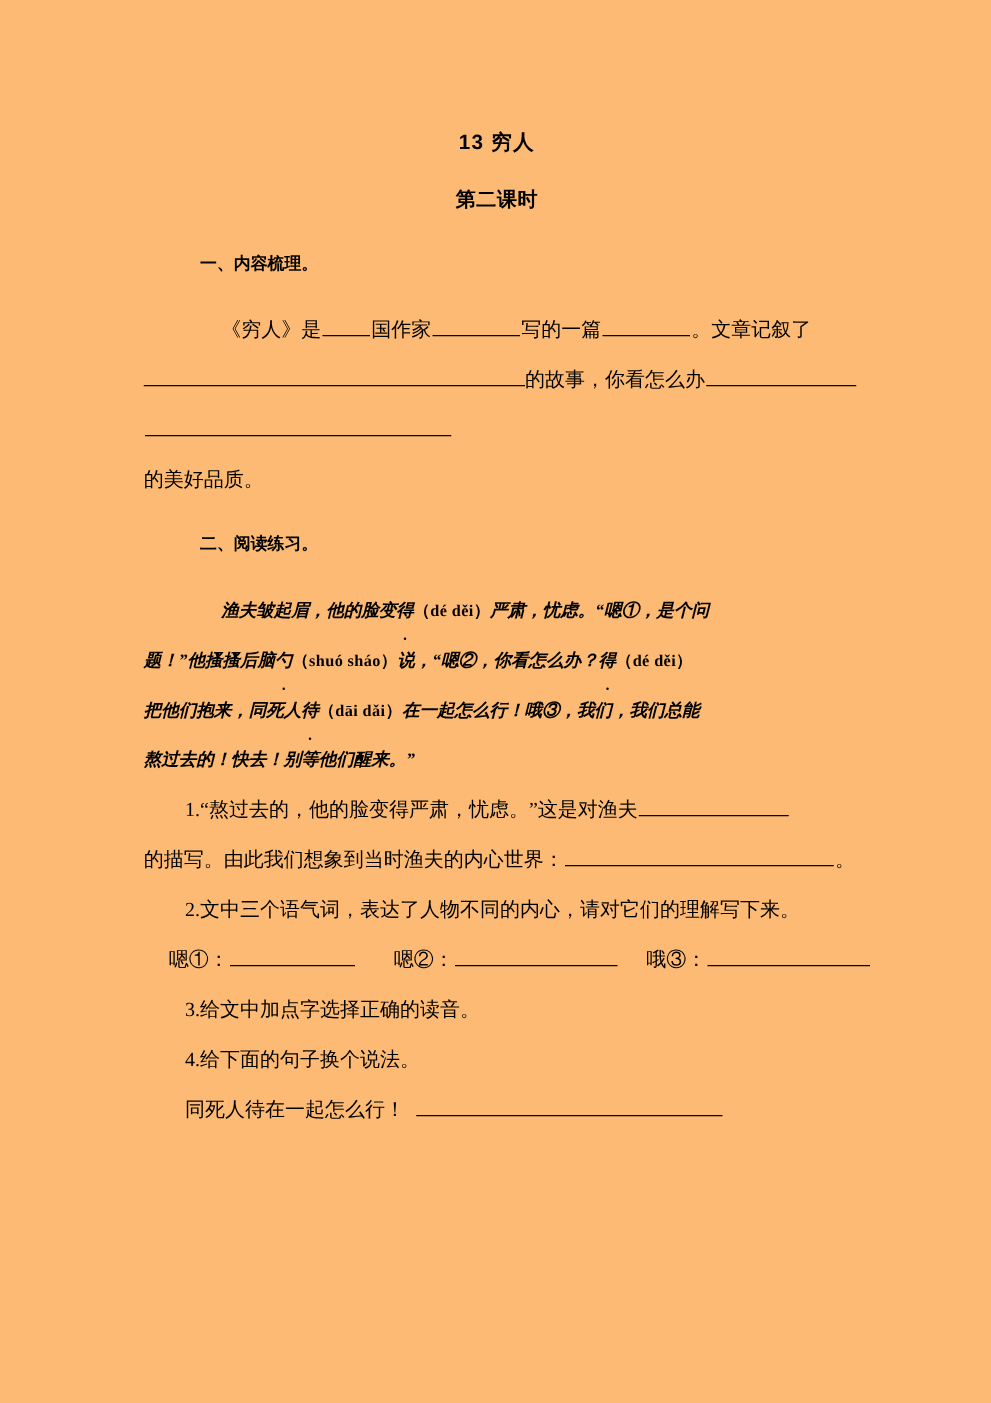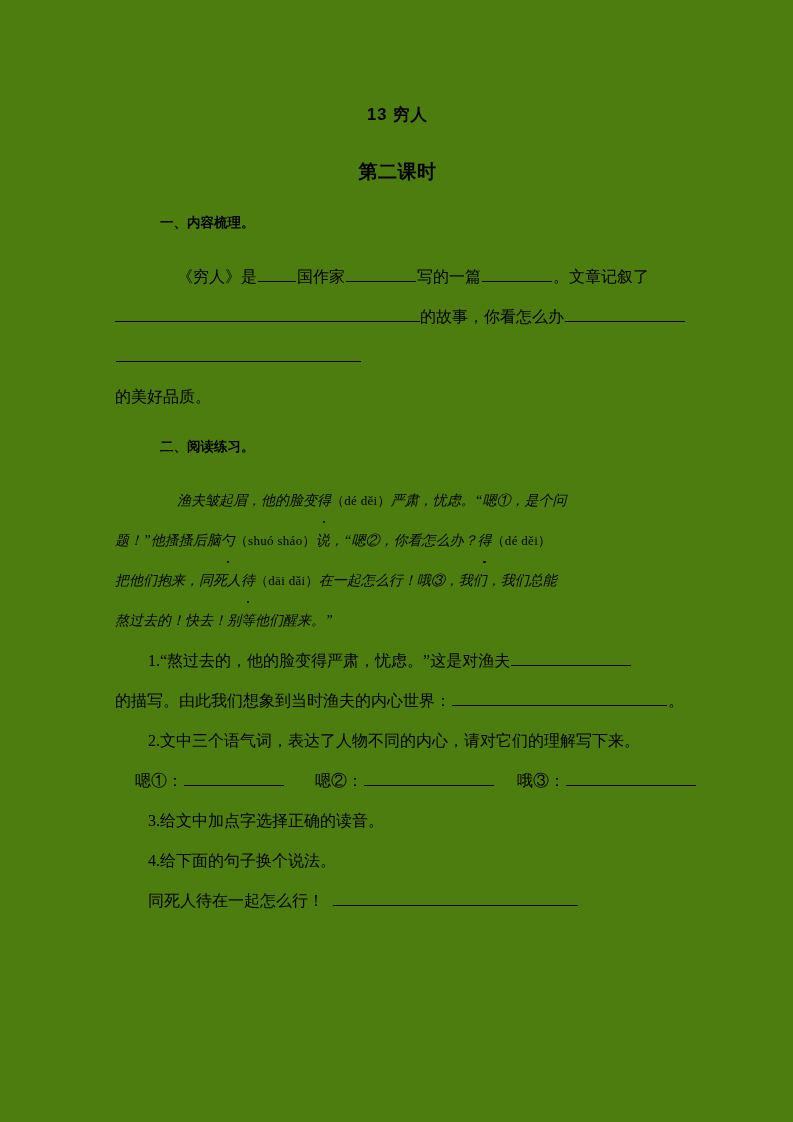--- a/index.html
+++ b/index.html
@@ -15,21 +15,21 @@
     font-family: "Liberation Serif", "DejaVu Serif", serif;
     color: #000000;
     overflow: hidden;
   }
 
   .page {
     position: absolute;
     left: 0; top: 0;
     width: 793px;
     height: 1122px;
-    background: #4d7c0f;
+    background: #fdba74;
   }
 
   
   .content {
     position: absolute;
     left: 115px;
     top: 95px;
     width: 565px;
   }
 
@@ -39,25 +39,25 @@
     font-family: "Liberation Sans", "DejaVu Sans", sans-serif;
     font-weight: bold;
     font-size: 16.5px;
     letter-spacing: 1px;
     margin: 0 0 0 0;
     padding-top: 8px;
     line-height: 22px;
   }
   .doc-subtitle {
     text-align: center;
-    font-family: Liberation Mono, monospace;
-    font-weight: bold;
-    font-size: 19px;
+    font-family: Liberation Sans, sans-serif;
+    font-weight: bold;
+    font-size: 16px;
     letter-spacing: 0.5px;
-    margin: 38px 0 0 0;
+    margin: 26px 0 0 0;
     line-height: 20px;
   }
 
   .section-heading {
     font-family: "Liberation Sans", "DejaVu Sans", sans-serif;
     font-weight: bold;
     font-size: 13.5px;
     margin: 12px;
     padding-left: 33px;
     line-height: 20px;
@@ -72,20 +72,21 @@
     position: relative;
   }
   .line.indent { padding-left: 62px; }
   .line.indent-sm { padding-left: 33px; }
   .line.indent-xs { padding-left: 20px; }
 
   
   .passage .line {
     font-style: italic;
     font-size: 14px;
+    font-weight: bold;
   }
   .passage .line .py {
     font-style: normal;
     font-family: "Liberation Serif", "DejaVu Serif", serif;
     font-size: 13px;
     letter-spacing: 0.3px;
   }
 
   
   .dotted {

